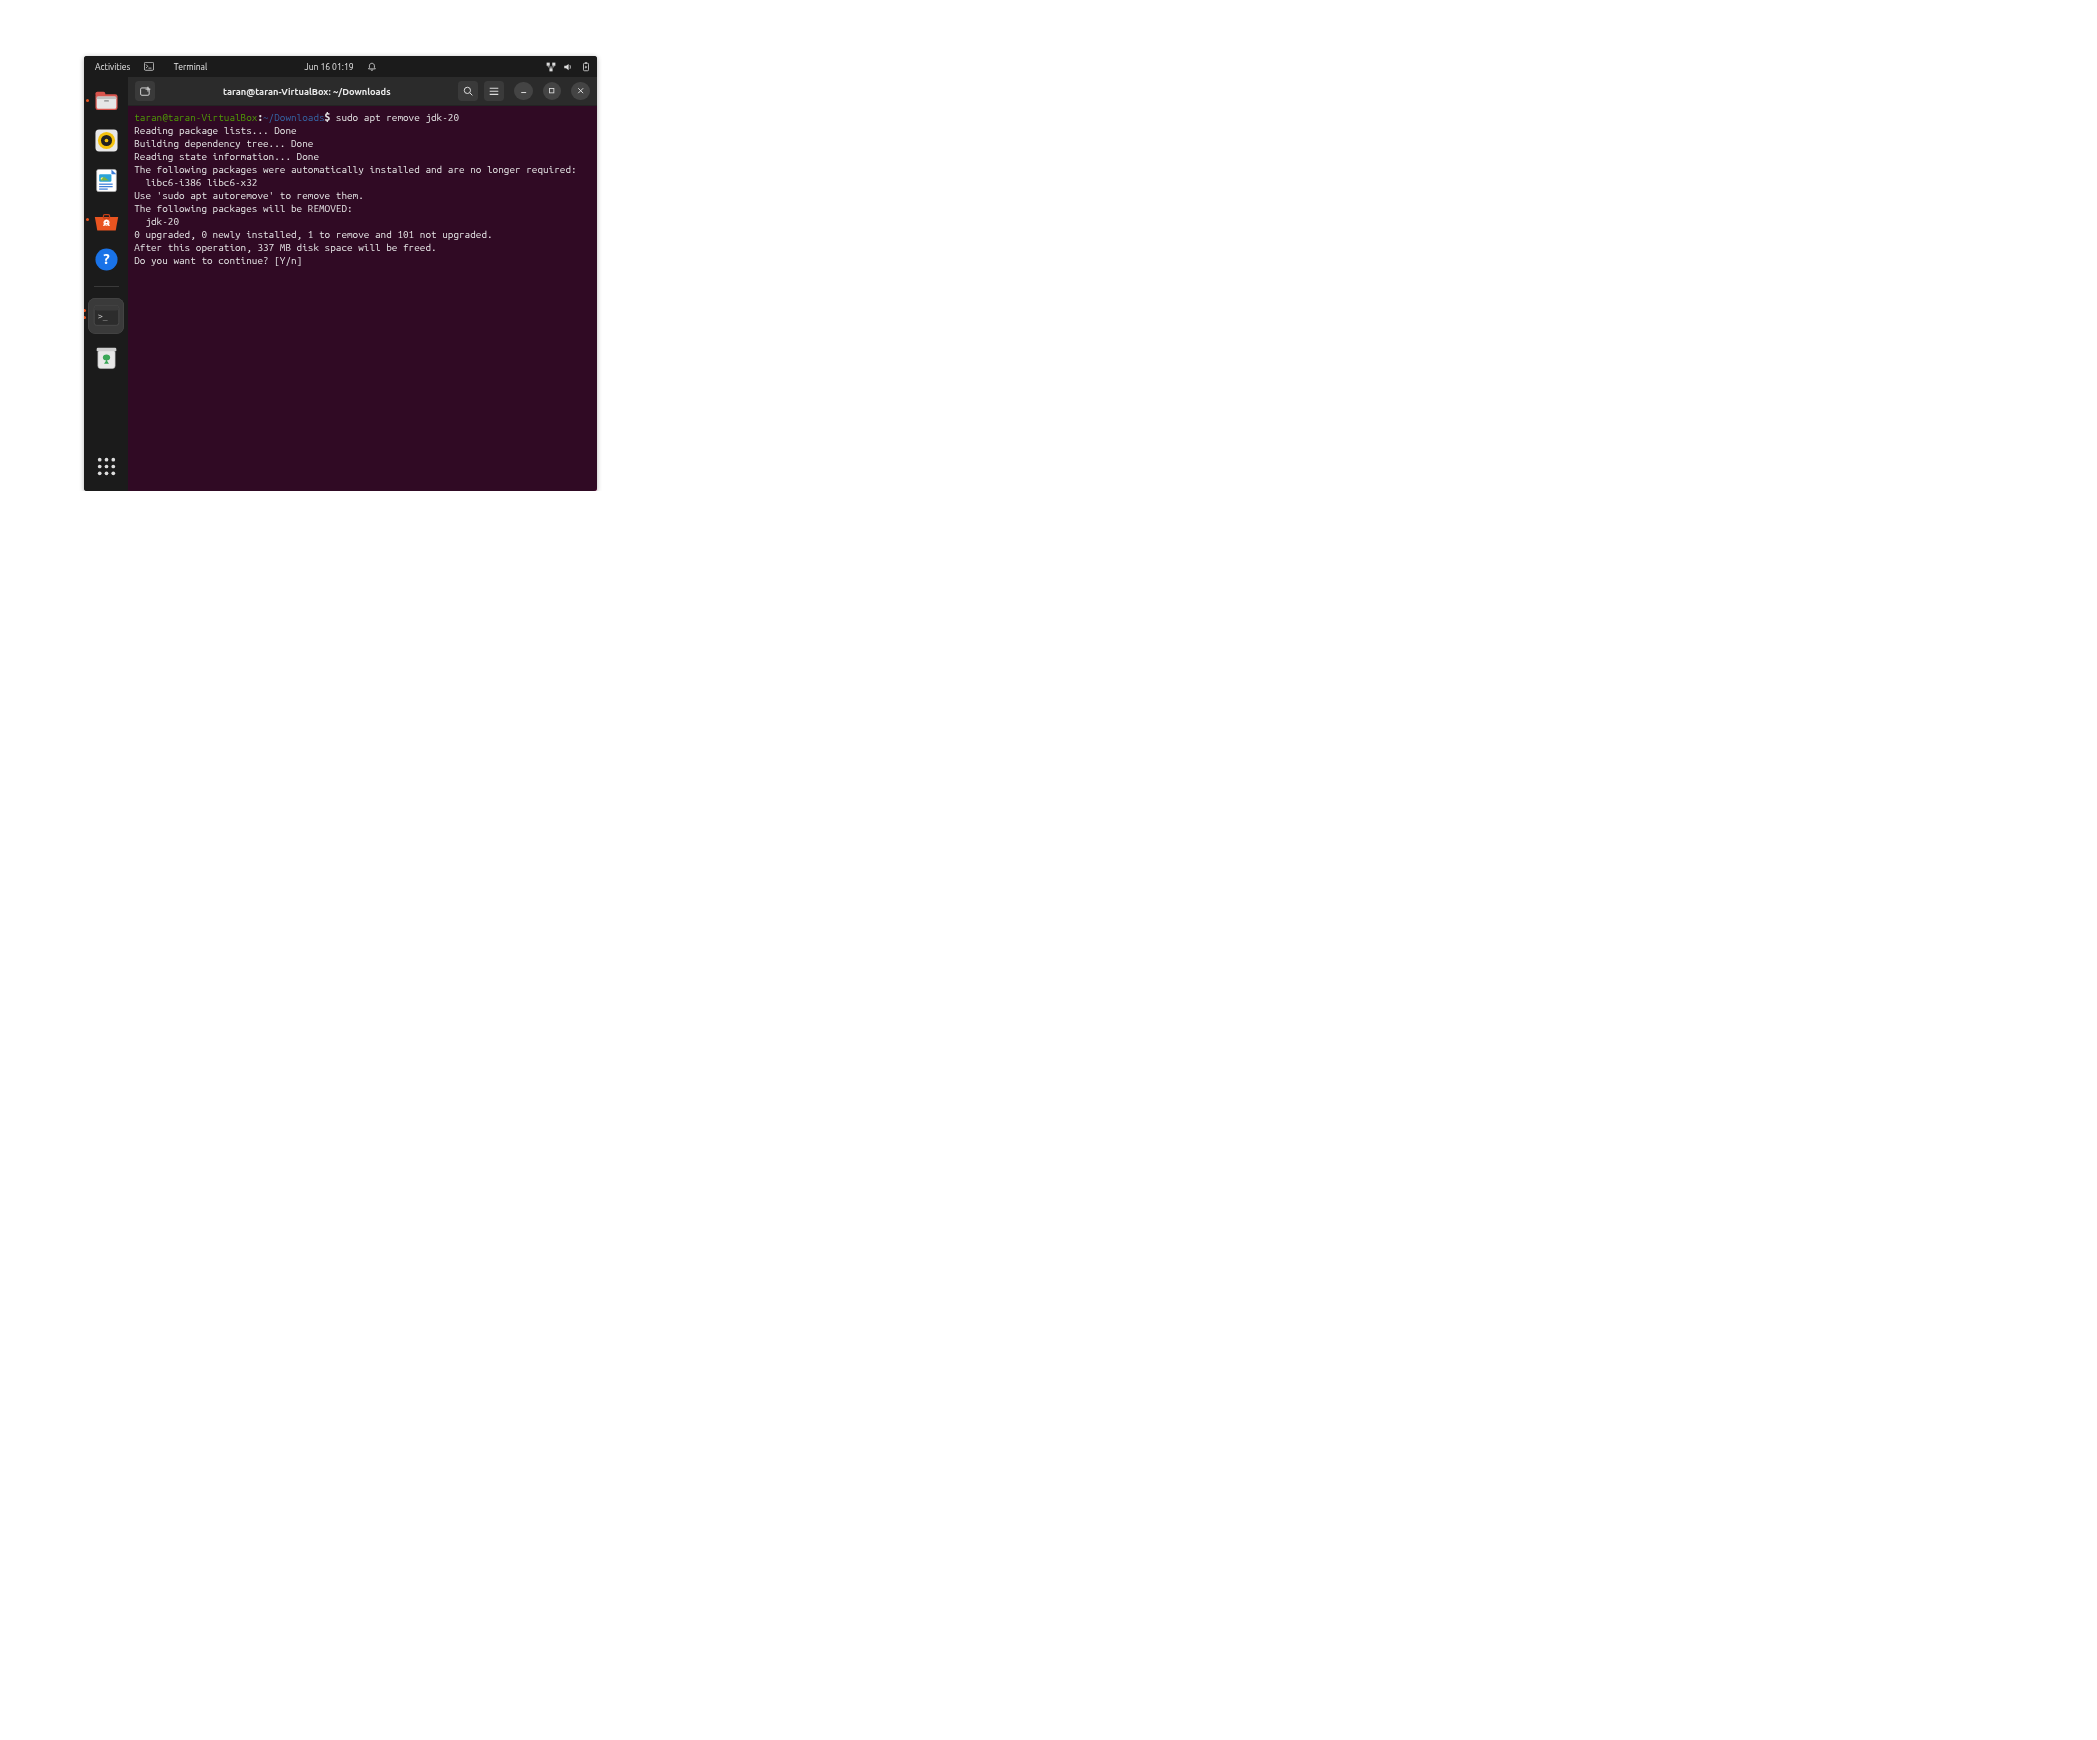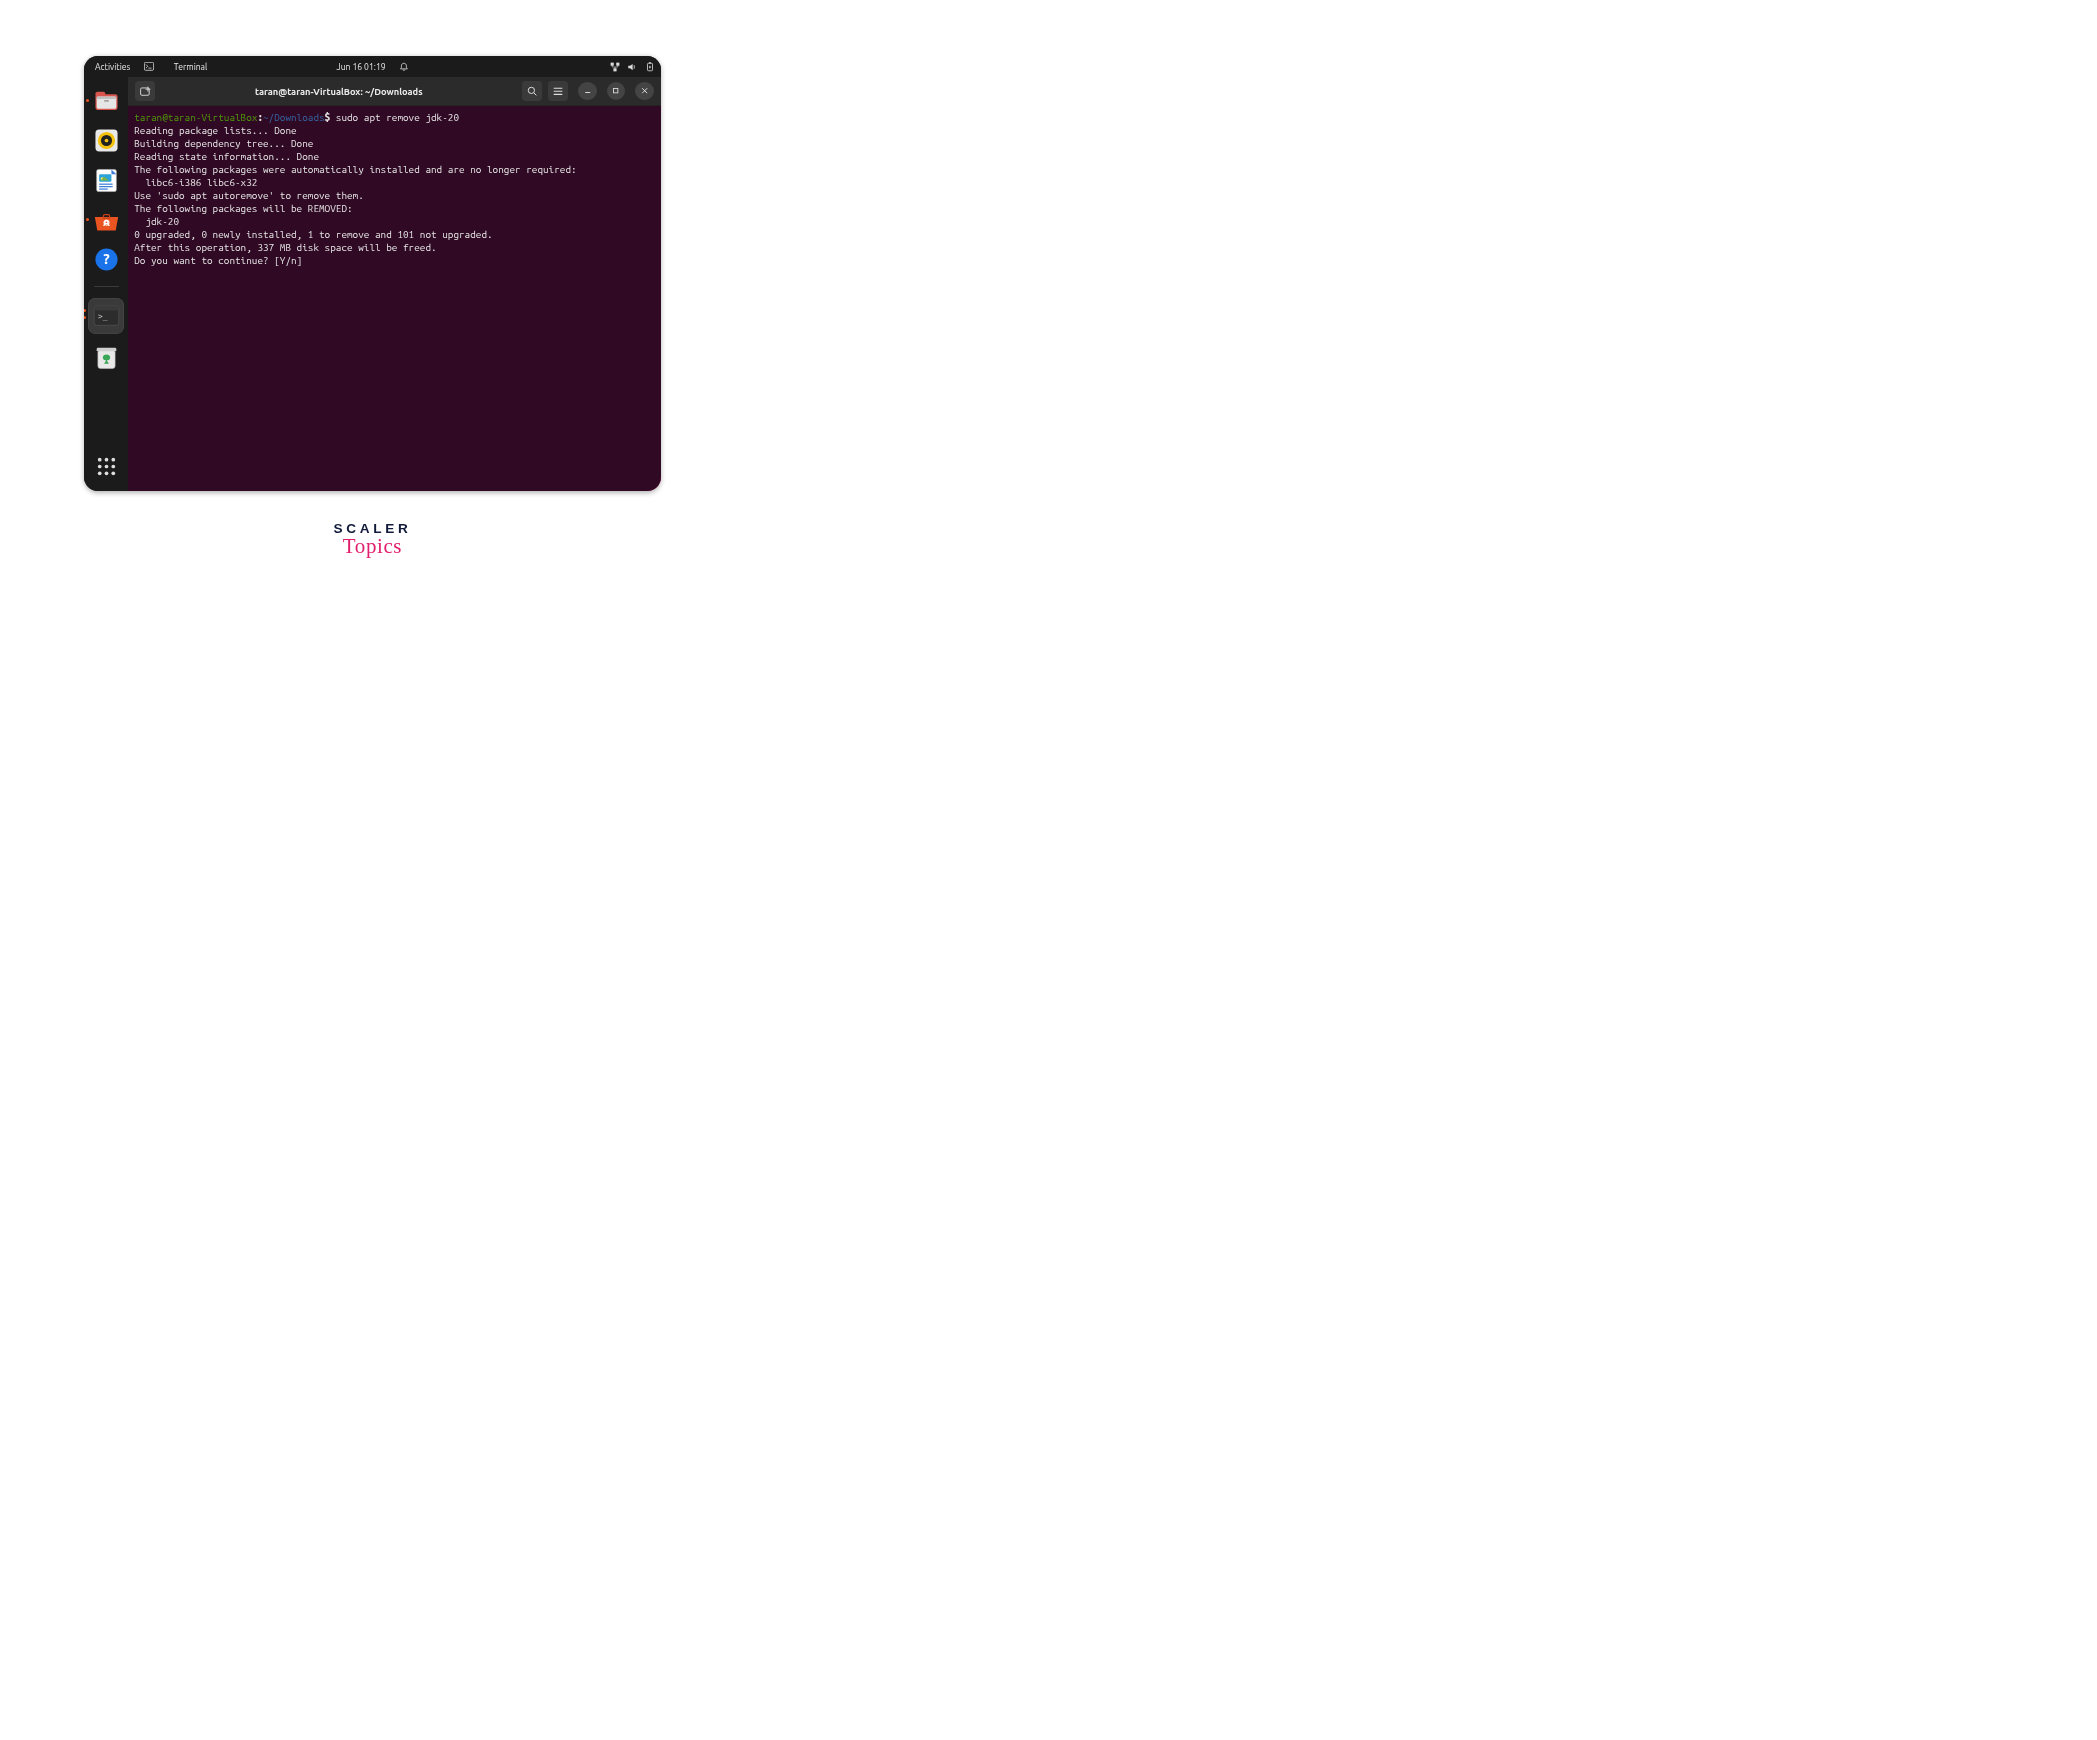--- a/index.html
+++ b/index.html
@@ -6,23 +6,23 @@
     margin: 0;
     padding: 0;
     background: #ffffff;
     font-family: Ubuntu, "Segoe UI", sans-serif;
     width: 745px;
   }
   .outer-wrap {
     padding: 56px 84px 0 84px;
   }
   .desktop {
-    width: 577px;
+    width: 513px;
     background: #1e1e1e;
-    border-radius: 14px;
+    border-radius: 3px;
     overflow: hidden;
     box-shadow: 0 1.2px 5px rgba(0,0,0,0.3);
   }
   
   .topbar {
     height: 21px;
     background: #1b1b1b;
     color: #eaeaea;
     display: flex;
     align-items: center;
@@ -322,18 +322,14 @@
             <line x1="10" y1="2" x2="2" y2="10" stroke="#ddd" stroke-width="1.6"></line>
           </svg>
         </div>
       </div>
 
       <div class="terminal-body"><span class="term-line"><span class="prompt-user">taran@taran-VirtualBox</span><span class="prompt-sep">:</span><span class="prompt-path">~/Downloads</span><span class="prompt-dollar">$</span><span> sudo apt remove jdk-20</span></span><span id="term-lines"><span class="term-line">Reading package lists... Done</span><span class="term-line">Building dependency tree... Done</span><span class="term-line">Reading state information... Done</span><span class="term-line">The following packages were automatically installed and are no longer required:</span><span class="term-line">  libc6-i386 libc6-x32</span><span class="term-line">Use 'sudo apt autoremove' to remove them.</span><span class="term-line">The following packages will be REMOVED:</span><span class="term-line">  jdk-20</span><span class="term-line">0 upgraded, 0 newly installed, 1 to remove and 101 not upgraded.</span><span class="term-line">After this operation, 337 MB disk space will be freed.</span><span class="term-line">Do you want to continue? [Y/n] </span></span></div>
     </div>
   </div>
 </div>
 
-<div class="watermark">
-  <div class="scaler">SCALER</div>
-  <div class="topics">Topics</div>
 </div>
-</div>
 
 
 </body></html>

